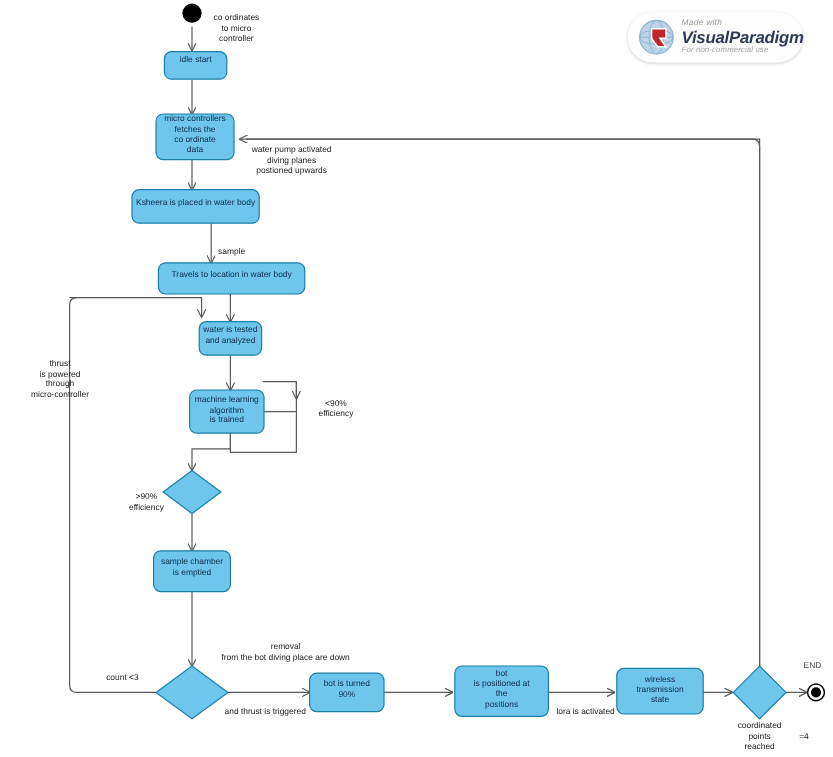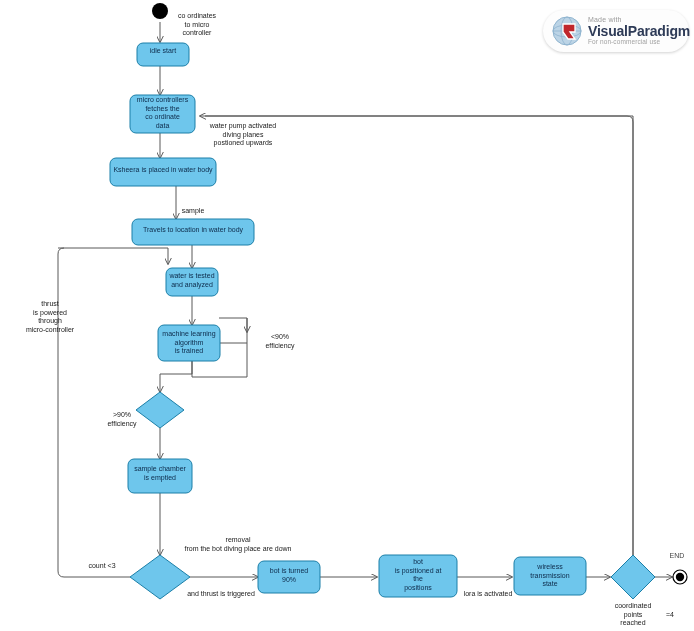--- a/index.html
+++ b/index.html
@@ -35,31 +35,32 @@
     position: absolute;
     color: #1a1a1a;
     font-size: 7px;
     line-height: 8.5px;
     text-align: center;
     white-space: pre-line;
   }
   
   #watermark {
     position: absolute;
-    left: 543px;
+    left: 523px;
     top: 10px;
     width: 146px;
     height: 42px;
     background: #fdfdfd;
     border-radius: 21px;
     box-shadow: 0 1px 3px rgba(0,0,0,0.18);
     display: flex;
     align-items: center;
     padding: 0 8px;
     box-sizing: border-box;
+    font-style: italic;
   }
   #wm-logo {
     width: 32px;
     height: 32px;
     flex: 0 0 32px;
     position: relative;
   }
   #wm-text {
     margin-left: 5px;
     line-height: 1;

